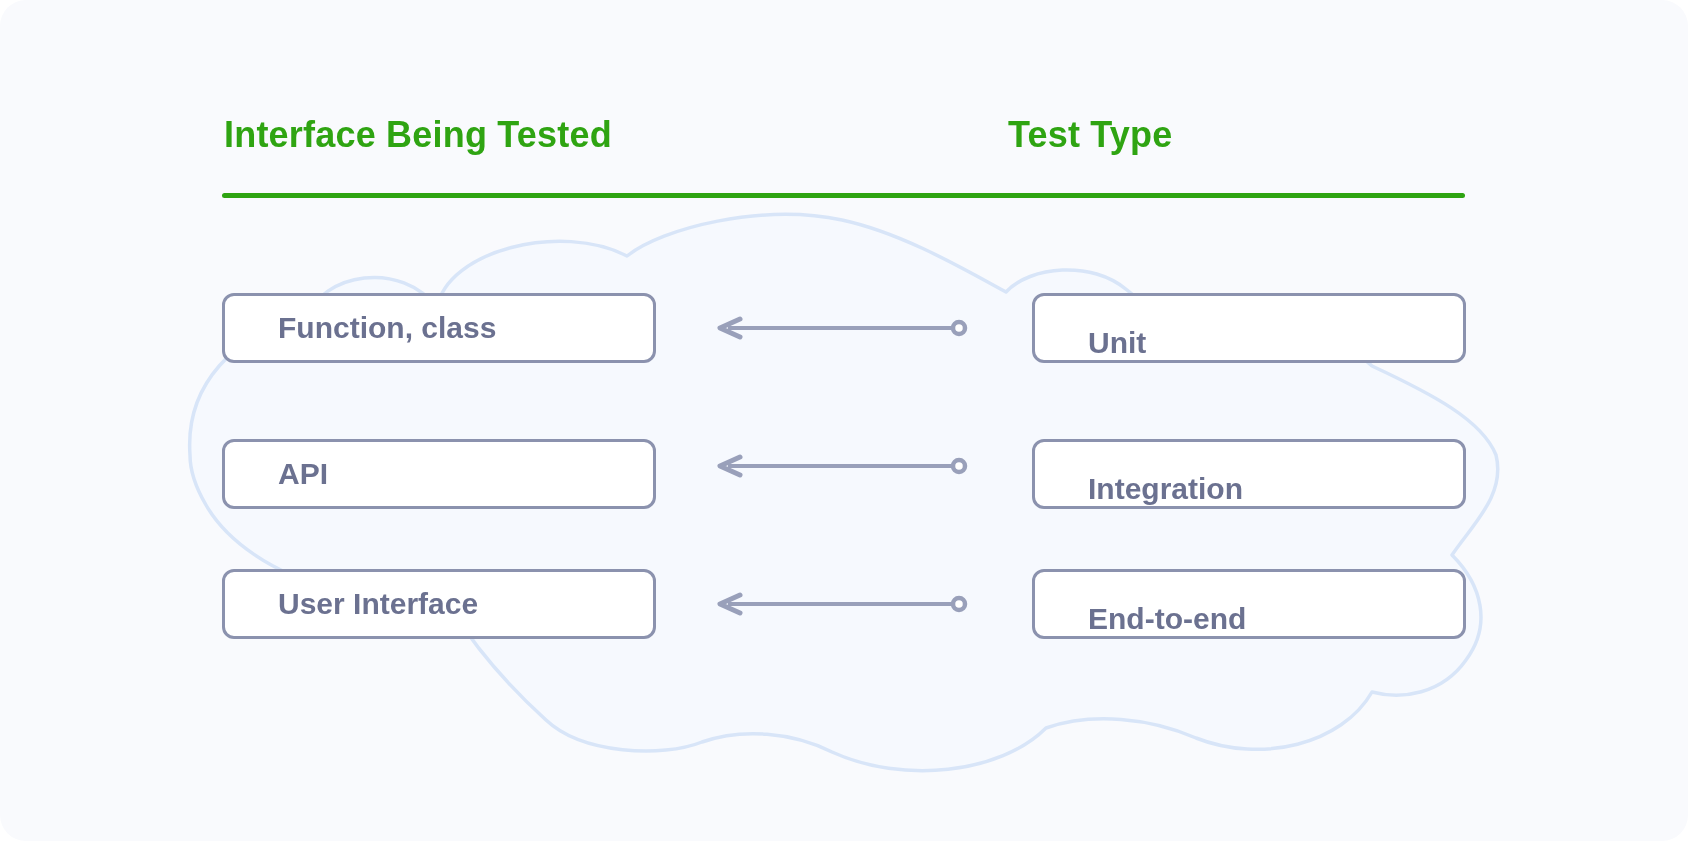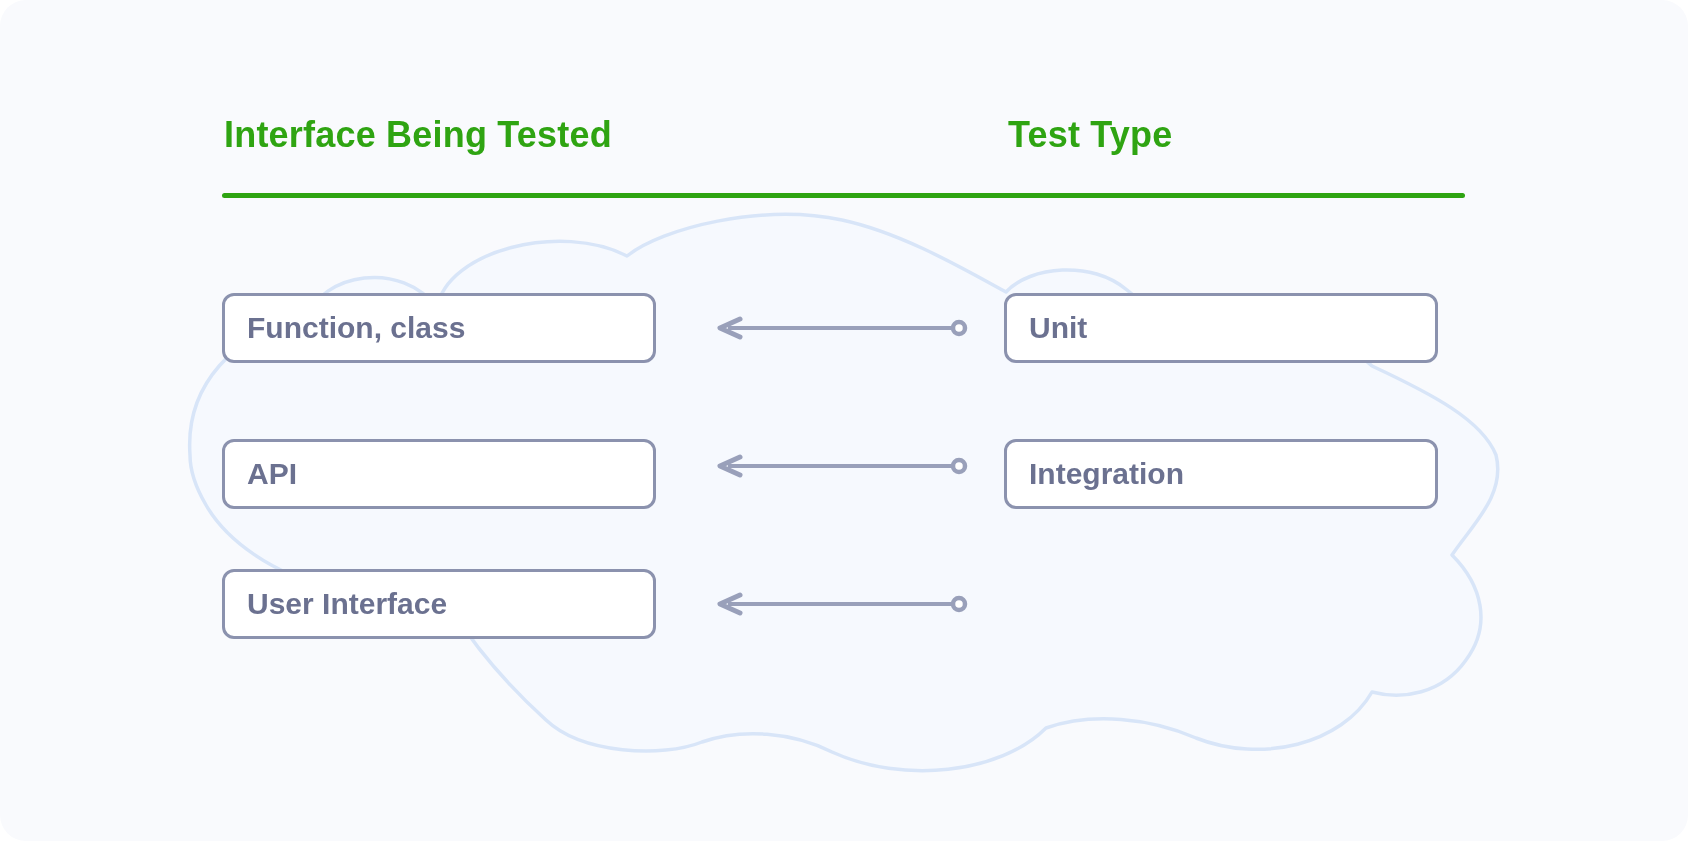--- a/index.html
+++ b/index.html
@@ -47,28 +47,28 @@
   .row-box {
     position: absolute;
     width: 434px;
     height: 70px;
     box-sizing: border-box;
     background: #ffffff;
     border: 3px solid var(--box_border, #8b92ae);
     border-radius: 12px;
     display: flex;
     align-items: center;
-    padding-left: 22px;
+    padding-left: 53px;
     font-size: 30px;
     font-weight: 700;
     color: var(--box_text, #6b7190);
     z-index: 2;
   }
   .col-left  { left: 222px; }
-  .col-right { left: 1004px; }
+  .col-right { left: 1032px; align-items: flex-end; }
   .row-1 { top: 293px; }
   .row-2 { top: 431px; margin-top: 8px; }
   .row-3 { top: 569px; }
   .arrow {
     position: absolute;
     left: 702px;
     width: 274px;
     height: 26px;
     z-index: 2;
   }
@@ -136,14 +136,17 @@
   </div>
 
   <div class="row-box col-left row-3">
     <span>User Interface</span>
   </div>
   <svg class="arrow arrow-3" viewBox="0 0 274 26" aria-hidden="true">
     <line x1="26" y1="13" x2="254" y2="13" stroke="var(--arrow_color, #99a0ba)" stroke-width="4"></line>
     <path d="M38 4 L18 13 L38 22" fill="none" stroke="var(--arrow_color, #99a0ba)" stroke-width="5" stroke-linecap="round" stroke-linejoin="round"></path>
     <circle cx="257" cy="13" r="6" fill="#ffffff" stroke="var(--arrow_color, #99a0ba)" stroke-width="4.5"></circle>
   </svg>
+  <div class="row-box col-right row-3">
+    <span>End-to-end</span>
+  </div>
 
 </div>
 
 </body></html>

